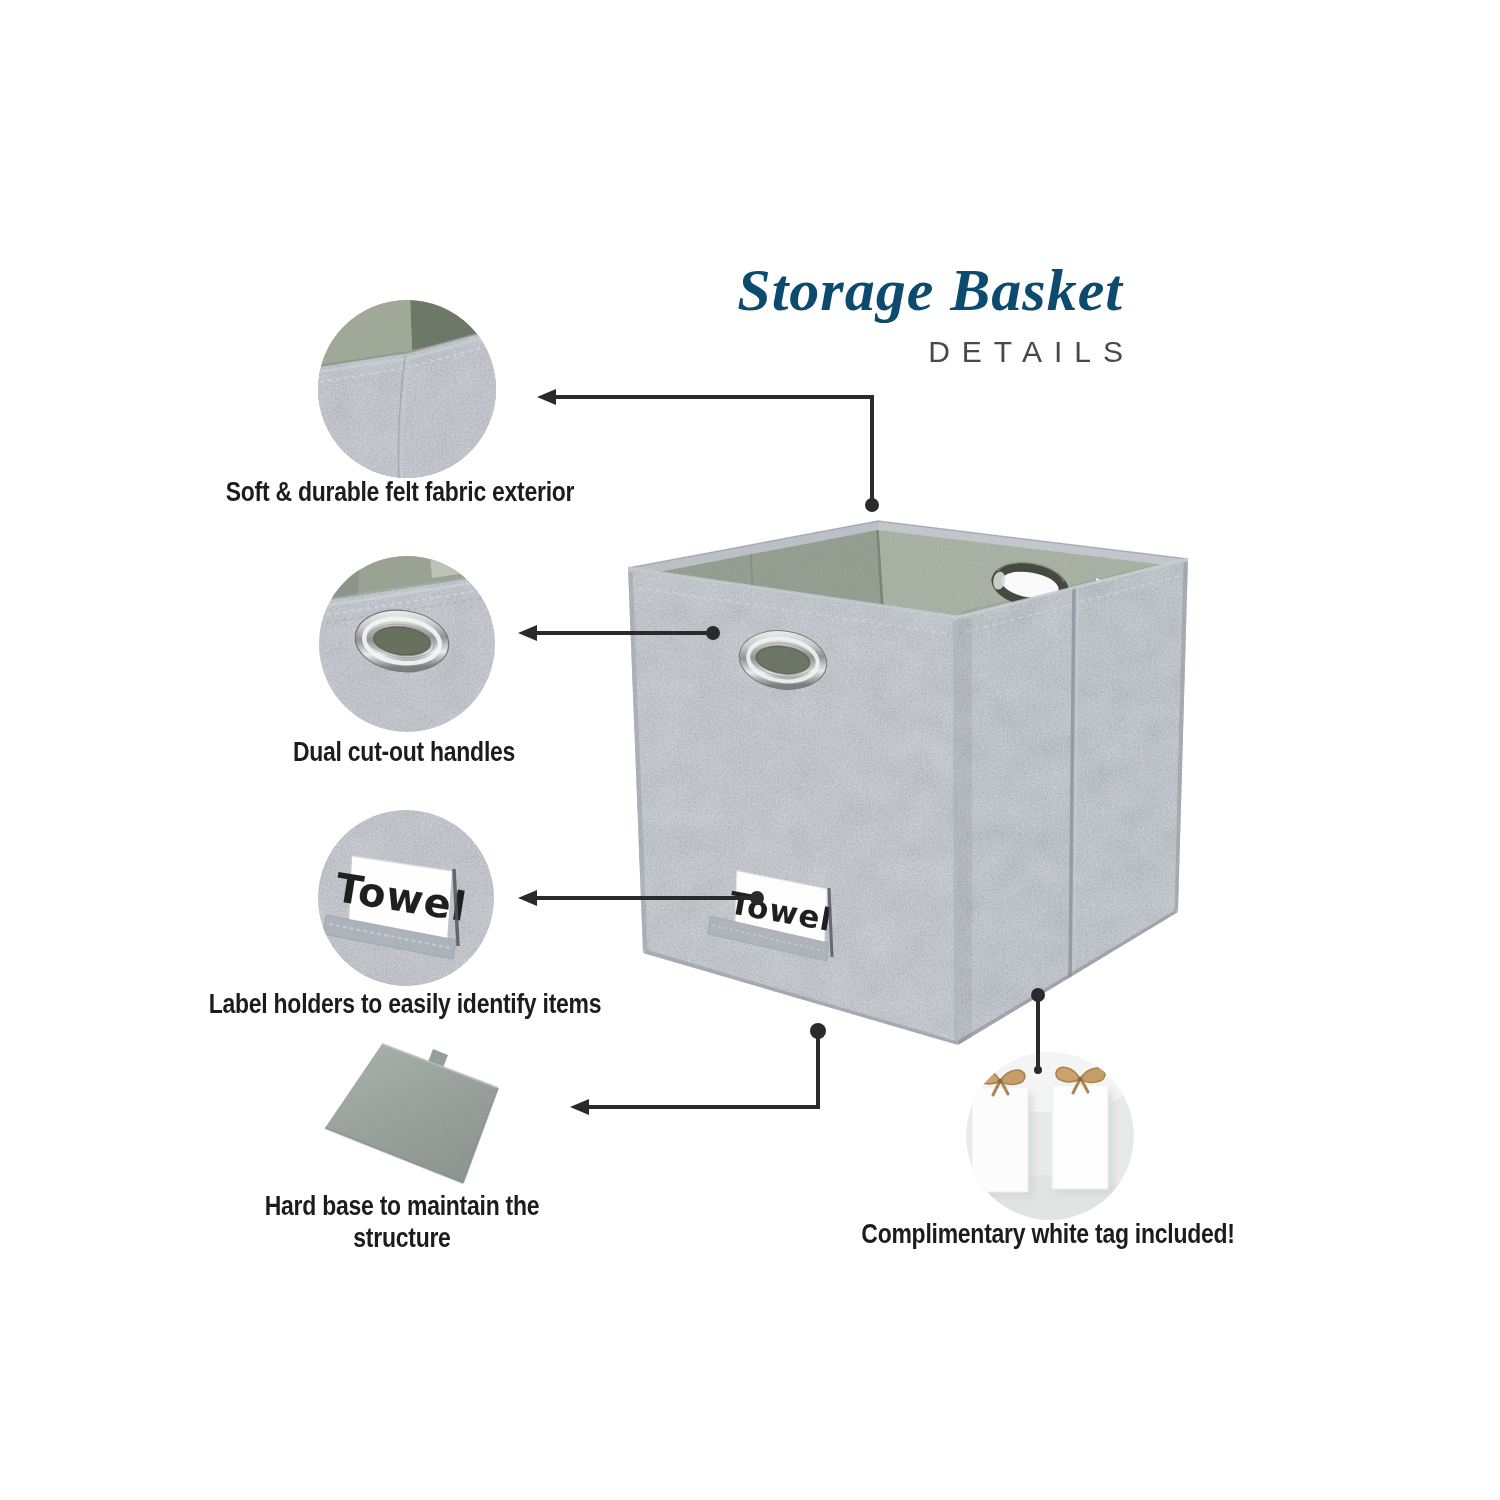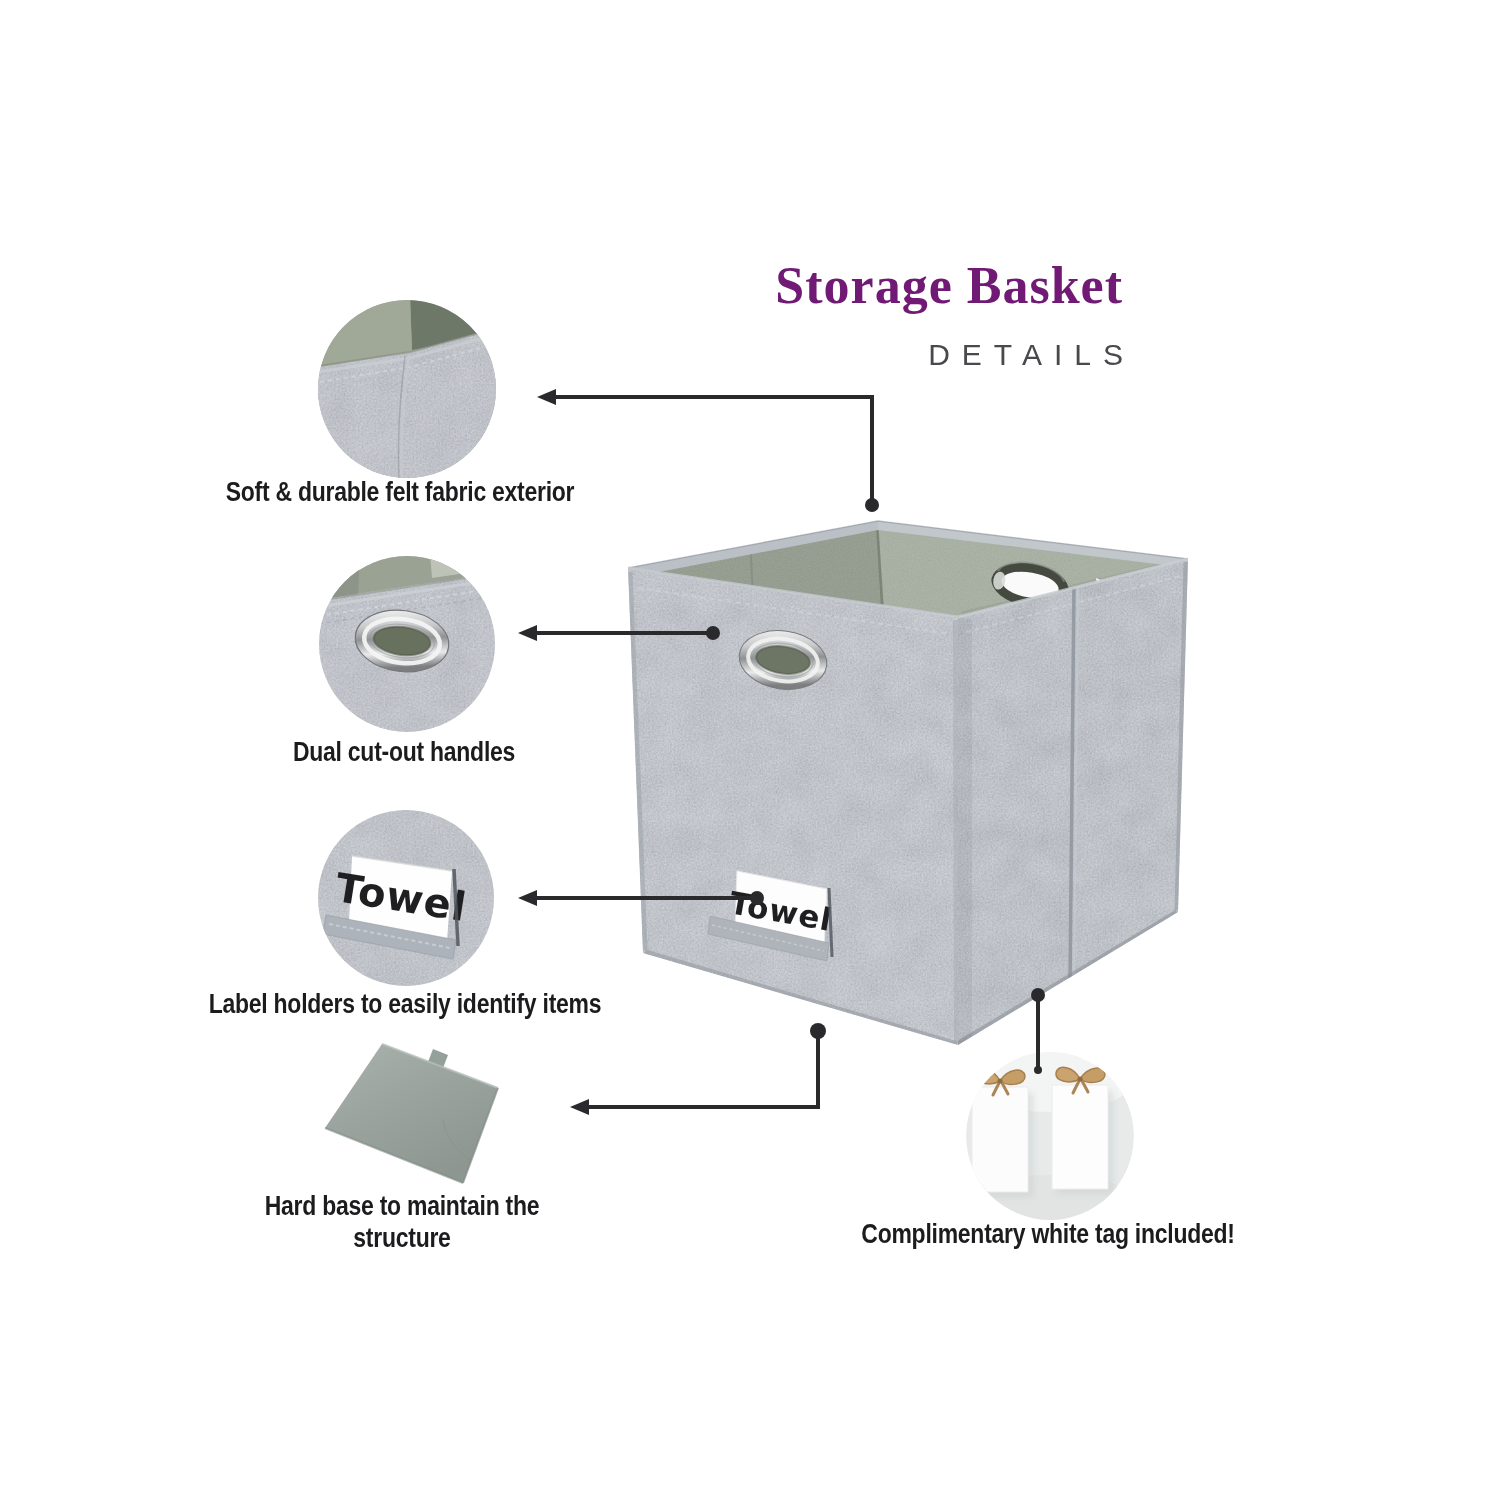--- a/index.html
+++ b/index.html
@@ -4,24 +4,24 @@
 <style>
   html,body{margin:0;padding:0;background:#ffffff;}
   .canvas{
     position:relative;width:1500px;height:1500px;background:#ffffff;overflow:hidden;
     font-family:"Liberation Sans",sans-serif;
   }
   svg.art{position:absolute;left:0;top:0;width:1500px;height:1500px;}
   .title-block{position:absolute;top:260px;right:377px;text-align:right;}
   .page-title{
     margin:0;font-family:"Liberation Serif",serif;font-weight:700;
-    font-size:52px;line-height:1;color:#701a75;letter-spacing:1px;white-space:nowrap;
+    font-size:60px;line-height:1;color:#0c4a6e;letter-spacing:1px;white-space:nowrap;font-style:italic;
   }
   .page-subtitle{
-    margin-top:26px;font-size:30px;font-weight:400;color:#48484d;
+    margin-top:15px;font-size:30px;font-weight:400;color:#48484d;
     letter-spacing:12px;margin-right:-12px;white-space:nowrap;
   }
   .caption{
     position:absolute;width:500px;text-align:center;font-weight:700;font-size:28px;
     line-height:1.15;color:#1c1c1e;letter-spacing:-0.3px;transform:scaleX(0.82);
     white-space:pre-line;
   }
   .cap1{left:150px;top:476px;}
   .cap2{left:154px;top:736px;}
   .cap3{left:155px;top:988px;}

